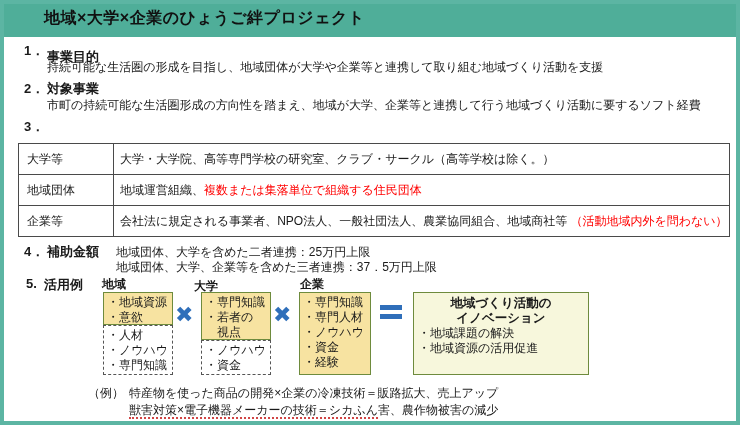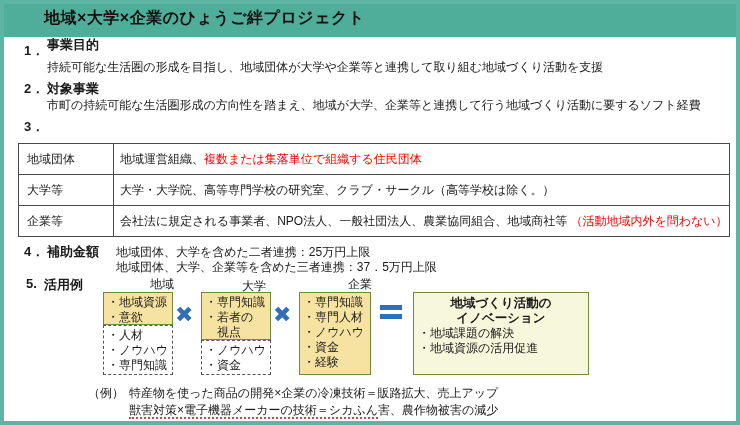--- a/index.html
+++ b/index.html
@@ -51,21 +51,22 @@
     height:22px;
     vertical-align:middle;
     white-space:nowrap;
     overflow:hidden;
   }
   #subject-table td.lbl{width:80px;text-align:left;padding-left:8px;}
   .red{color:#ff0000;}
   
   .grp-label{
     position:absolute;font-size:12px;color:#1a1a1a;white-space:nowrap;
-    text-align:right;
+    text-align:left;
+    font-weight:bold;
   }
   .ibox{
     position:absolute;box-sizing:border-box;
     border:1px solid #6e8b3d;
     background:#f7e3a1;
     font-size:12px;color:#1a1a1a;line-height:15px;
     padding:2px 3px 2px 3px;
   }
   .ibox-sub{
     position:absolute;box-sizing:border-box;
@@ -99,38 +100,38 @@
 </head>
 <body>
 
 <div id="slide">
 
   <div id="titlebar">
     <div id="title">地域×大学×企業のひょうご絆プロジェクト</div>
   </div>
 
   <div class="sec-num" style="left:20px;top:38px;">1．</div>
-  <div class="sec-head" style="left:43px;top:32px;">事業目的</div>
+  <div class="sec-head" style="left:43px;top:44px;">事業目的</div>
   <div class="sec-body" style="left:43px;top:55px;">持続可能な生活圏の形成を目指し、地域団体が大学や企業等と連携して取り組む地域づくり活動を支援</div>
 
   <div class="sec-num" style="left:20px;top:76px;">2．</div>
   <div class="sec-head" style="left:43px;top:76px;">対象事業</div>
   <div class="sec-body" style="left:43px;top:93px;">市町の持続可能な生活圏形成の方向性を踏まえ、地域が大学、企業等と連携して行う地域づくり活動に要するソフト経費</div>
 
   <div class="sec-num" style="left:20px;top:114px;">3．</div>
 
   <table id="subject-table">
     <tbody>
       <tr>
+        <td class="lbl">大学等</td>
+        <td><span>大学・大学院、高等専門学校の研究室、クラブ・サークル（高等学校は除く。）</span><span class="red"></span></td>
+      </tr>
+      <tr>
         <td class="lbl">地域団体</td>
         <td><span>地域運営組織、</span><span class="red">複数または集落単位で組織する住民団体</span></td>
-      </tr>
-      <tr>
-        <td class="lbl">大学等</td>
-        <td><span>大学・大学院、高等専門学校の研究室、クラブ・サークル（高等学校は除く。）</span><span class="red"></span></td>
       </tr>
       <tr>
         <td class="lbl">企業等</td>
         <td><span>会社法に規定される事業者、NPO法人、一般社団法人、農業協同組合、地域商社等 </span><span class="red">（活動地域内外を問わない）</span></td>
       </tr>
     </tbody>
   </table>
 
   <div class="sec-num" style="left:20px;top:239px;">4．</div>
   <div class="sec-head" style="left:43px;top:239px;">補助金額</div>

